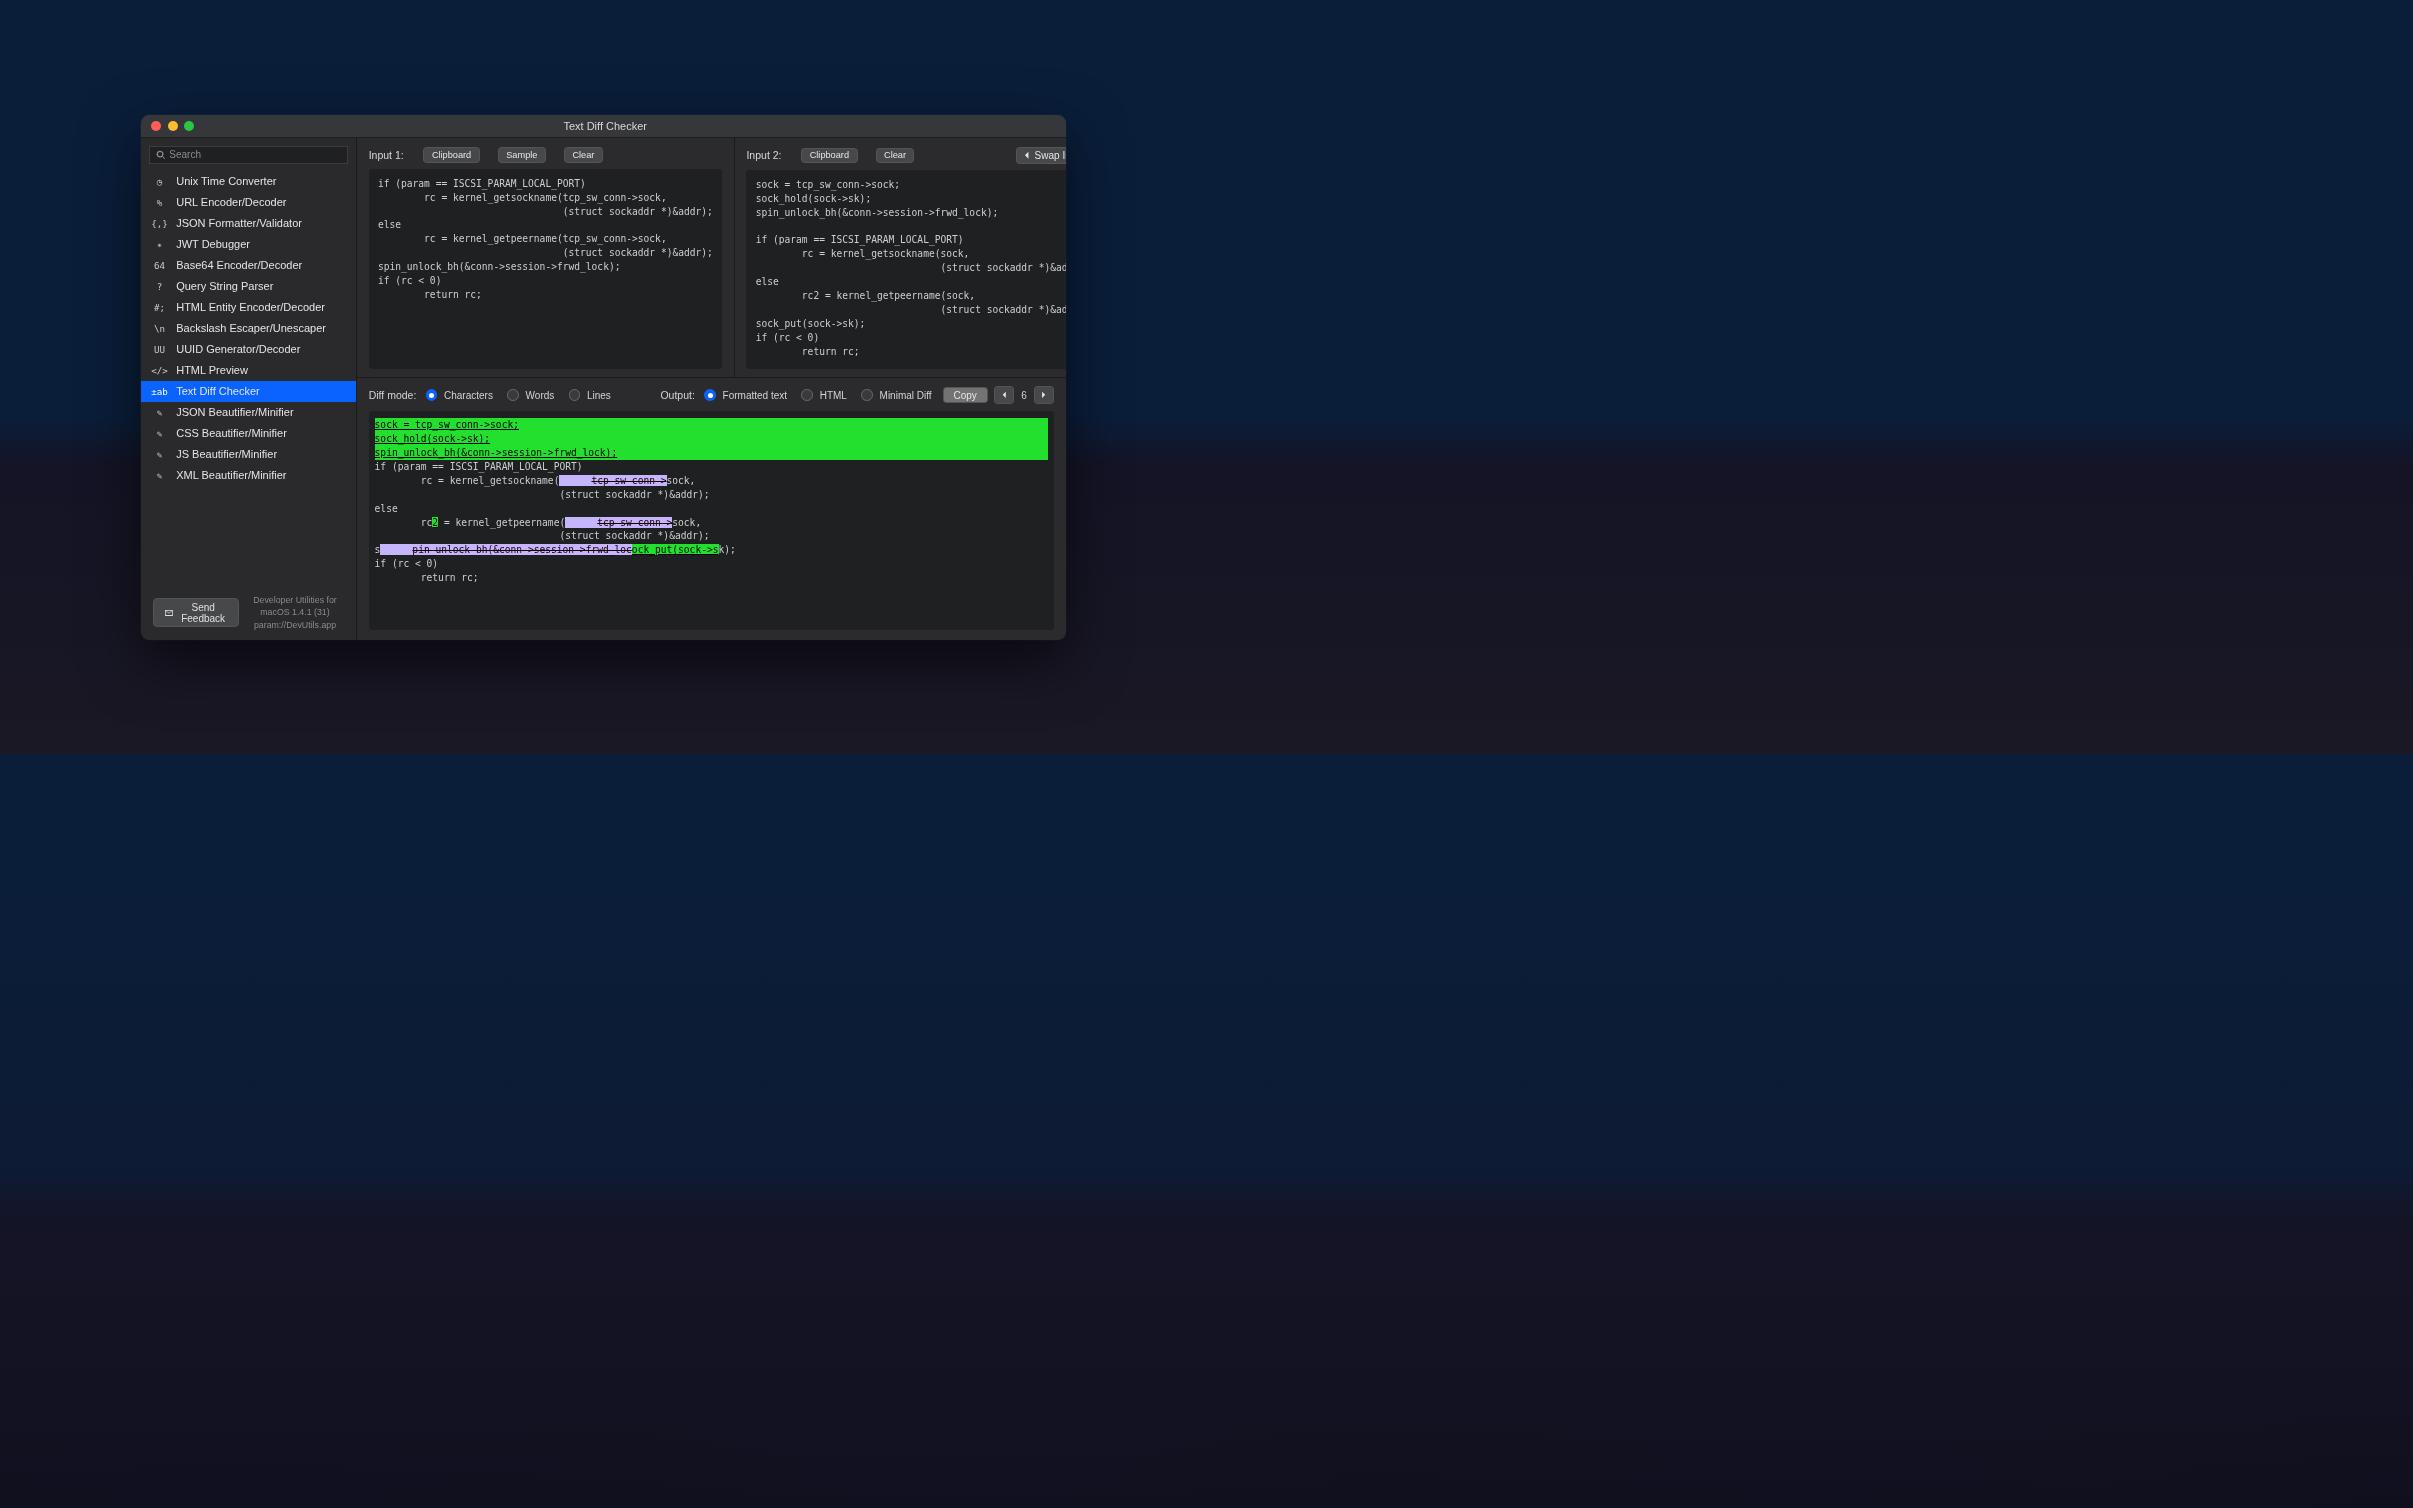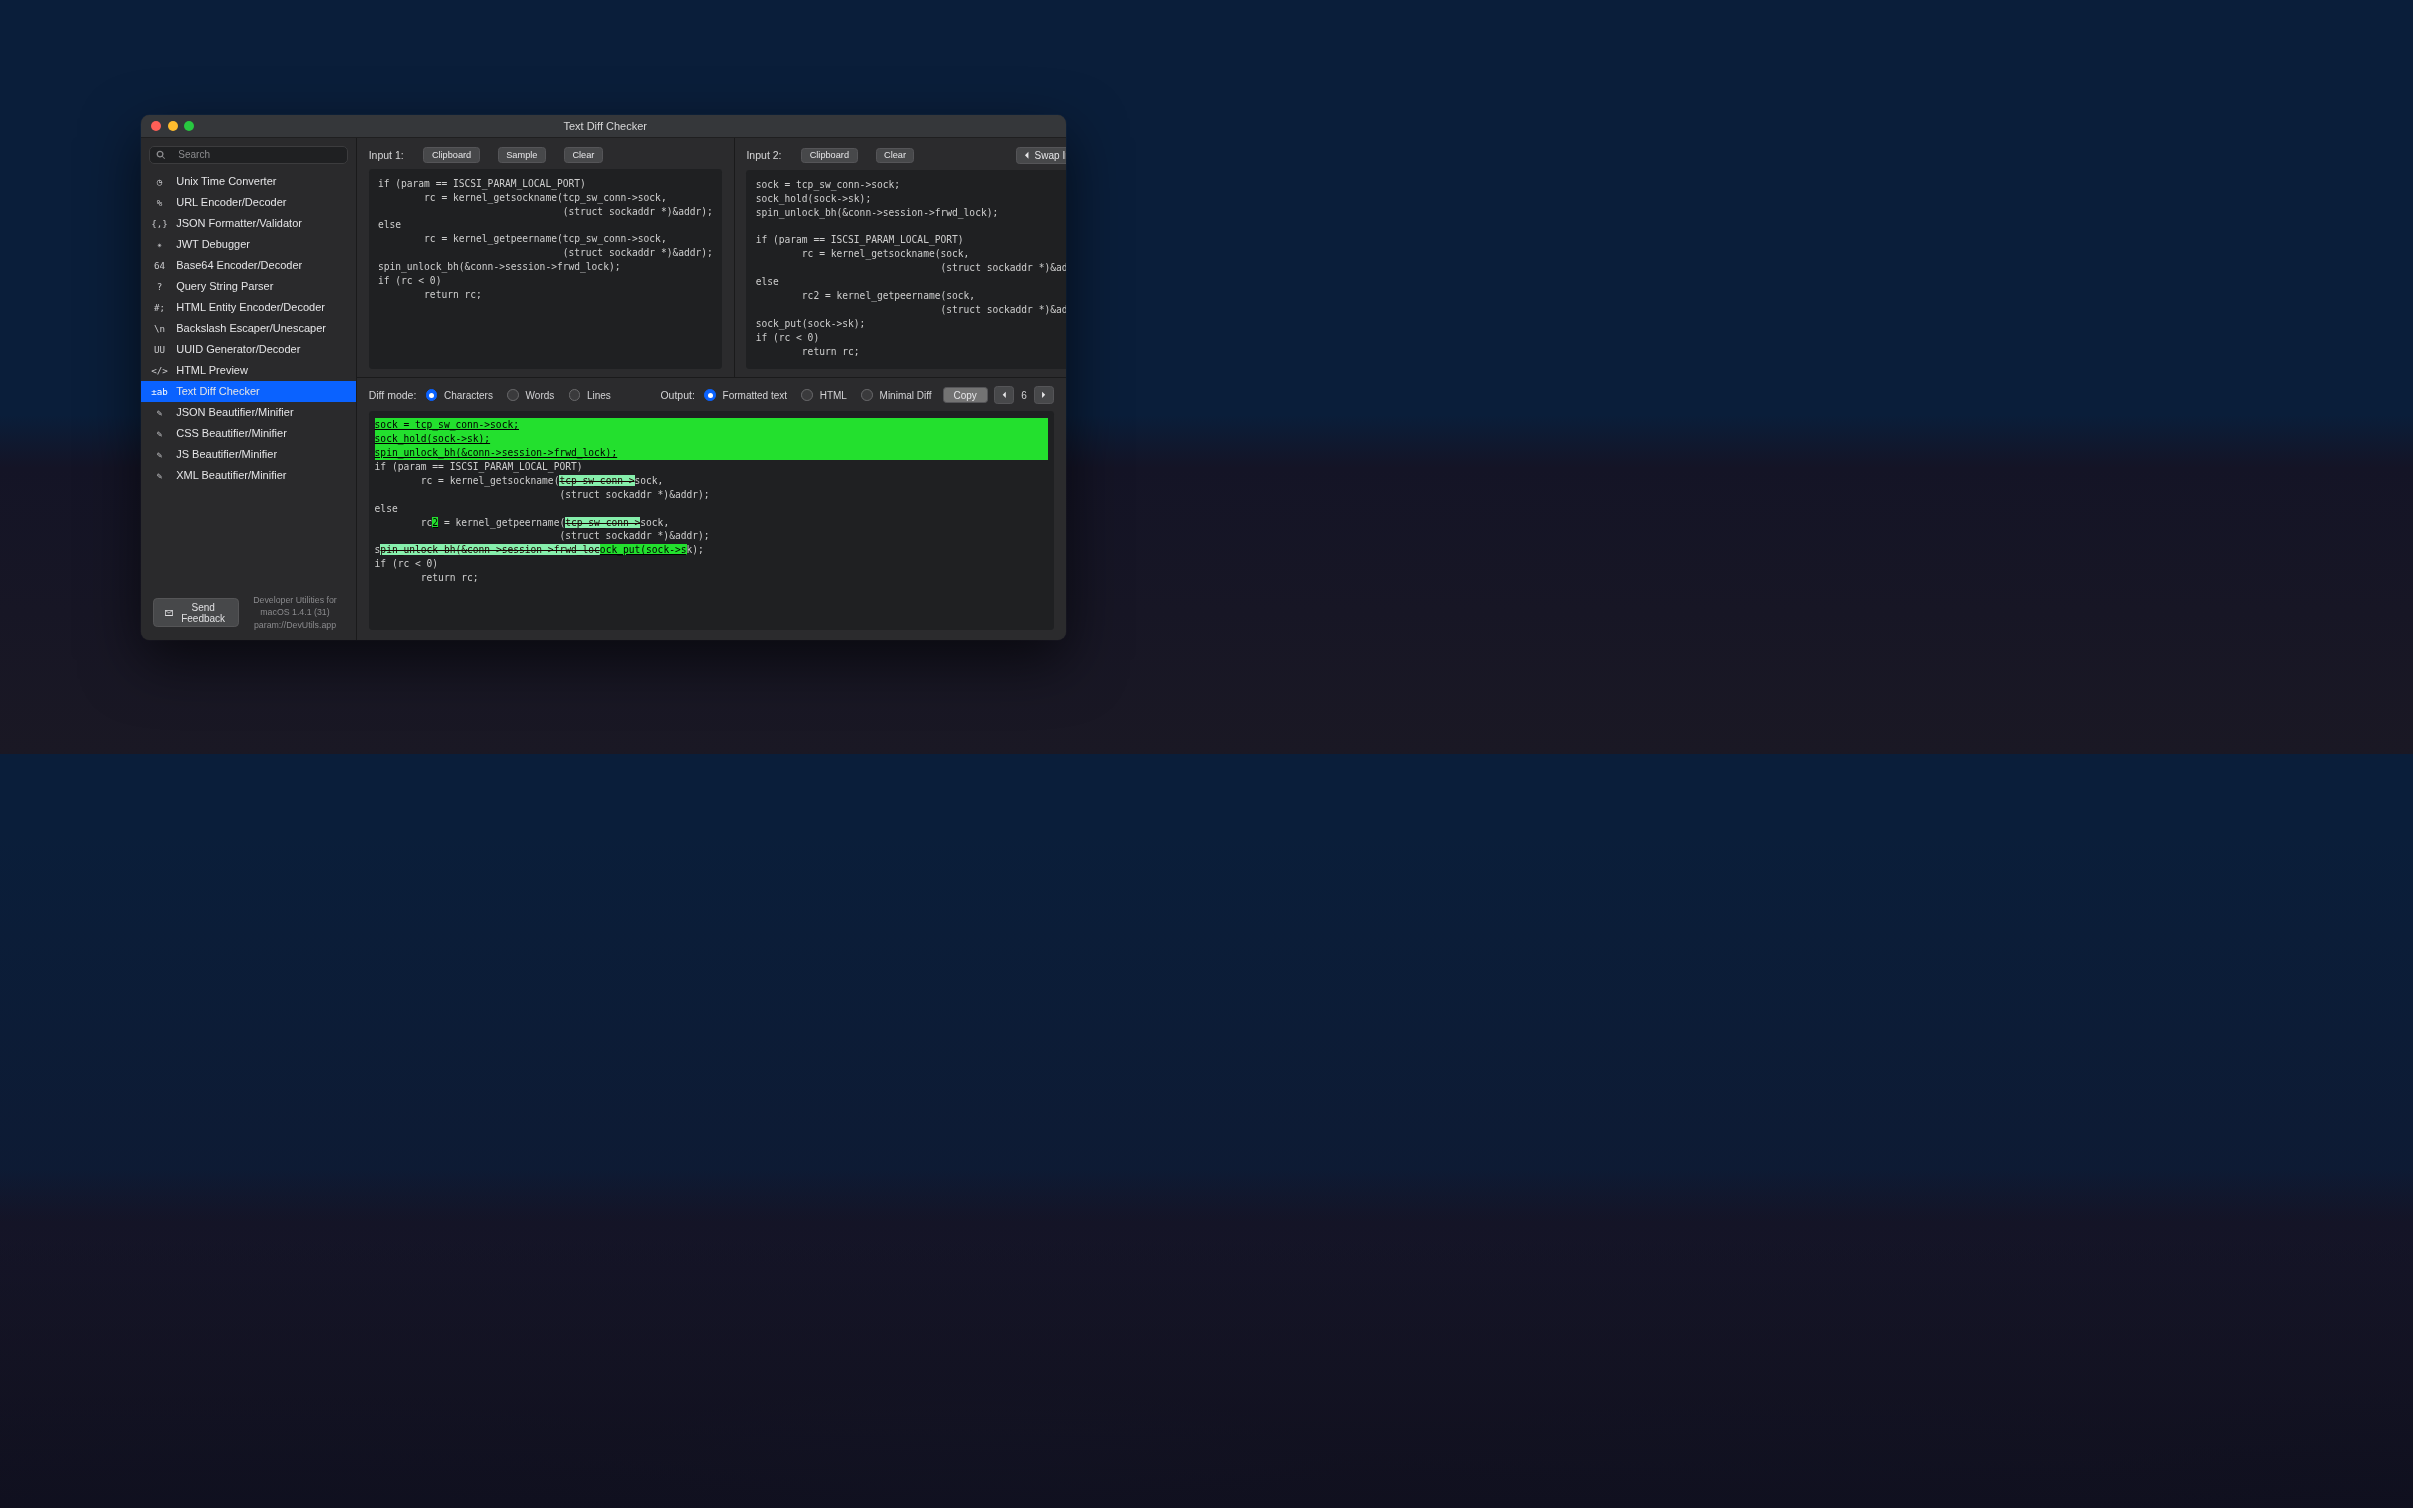--- a/index.html
+++ b/index.html
@@ -45,23 +45,23 @@
   margin-right: 50px;
 }
 .body { flex: 1; display: flex; overflow: hidden; }
 .sidebar {
   width: 216px; display: flex; flex-direction: column;
   background: #2a2a2c;
   border-right: 0.8px solid #1a1a1b;
 }
 .search-wrap { padding: 7.5px 8.4px 5px; }
 .search {
-  display: flex; align-items: center; gap: 12px;
+  display: flex; align-items: center; gap: 3px;
   background: #1f2022; border: 0.8px solid #3c3c3e;
-  border-radius: 5px; padding: 2.5px 5.9px; height: 18.4px;
+  border-radius: 0; padding: 2.5px 5.9px; height: 18.4px;
 }
 .search svg { width: 10px; height: 10px; fill: #8b8b8e; }
 .search input {
   flex: 1; background: transparent; border: none; outline: none;
   color: #cfcfd1; font-size: 10px;
 }
 .search input::placeholder { color: #8b8b8e; }
 .navlist { flex: 1; overflow-y: auto; padding-top: 1.7px; }
 .navitem {
   display: flex; align-items: center; gap: 9.2px;
@@ -145,21 +145,21 @@
   color: #e6e6e8; font-size: 10px; padding: 1.7px 10px; cursor:pointer;
 }
 .diff-output {
   flex:1; background:#1f2022; border-radius:3.4px; padding:7.5px 5.9px;
   font-family: ui-monospace, Menlo, Consolas, monospace;
   font-size:9.6px; line-height:1.45; color:#cecece;
   white-space: pre; overflow:auto;
 }
 .diff-output .ins { background:#23e02e; color:#000; text-decoration: underline; }
 .diff-output .ins.block { display:block; width:100%; }
-.diff-output .del { background:#86efac; color:#1a0000; text-decoration: line-through; }
+.diff-output .del { background:#c4b5fd; color:#1a0000; text-decoration: line-through; padding-left: 32px; }
 </style>
 </head>
 <body>
 <div class="mountains"></div>
 
 <div class="window">
 
   <div class="titlebar">
     <div class="traffic">
       <span class="tl-close"></span>

